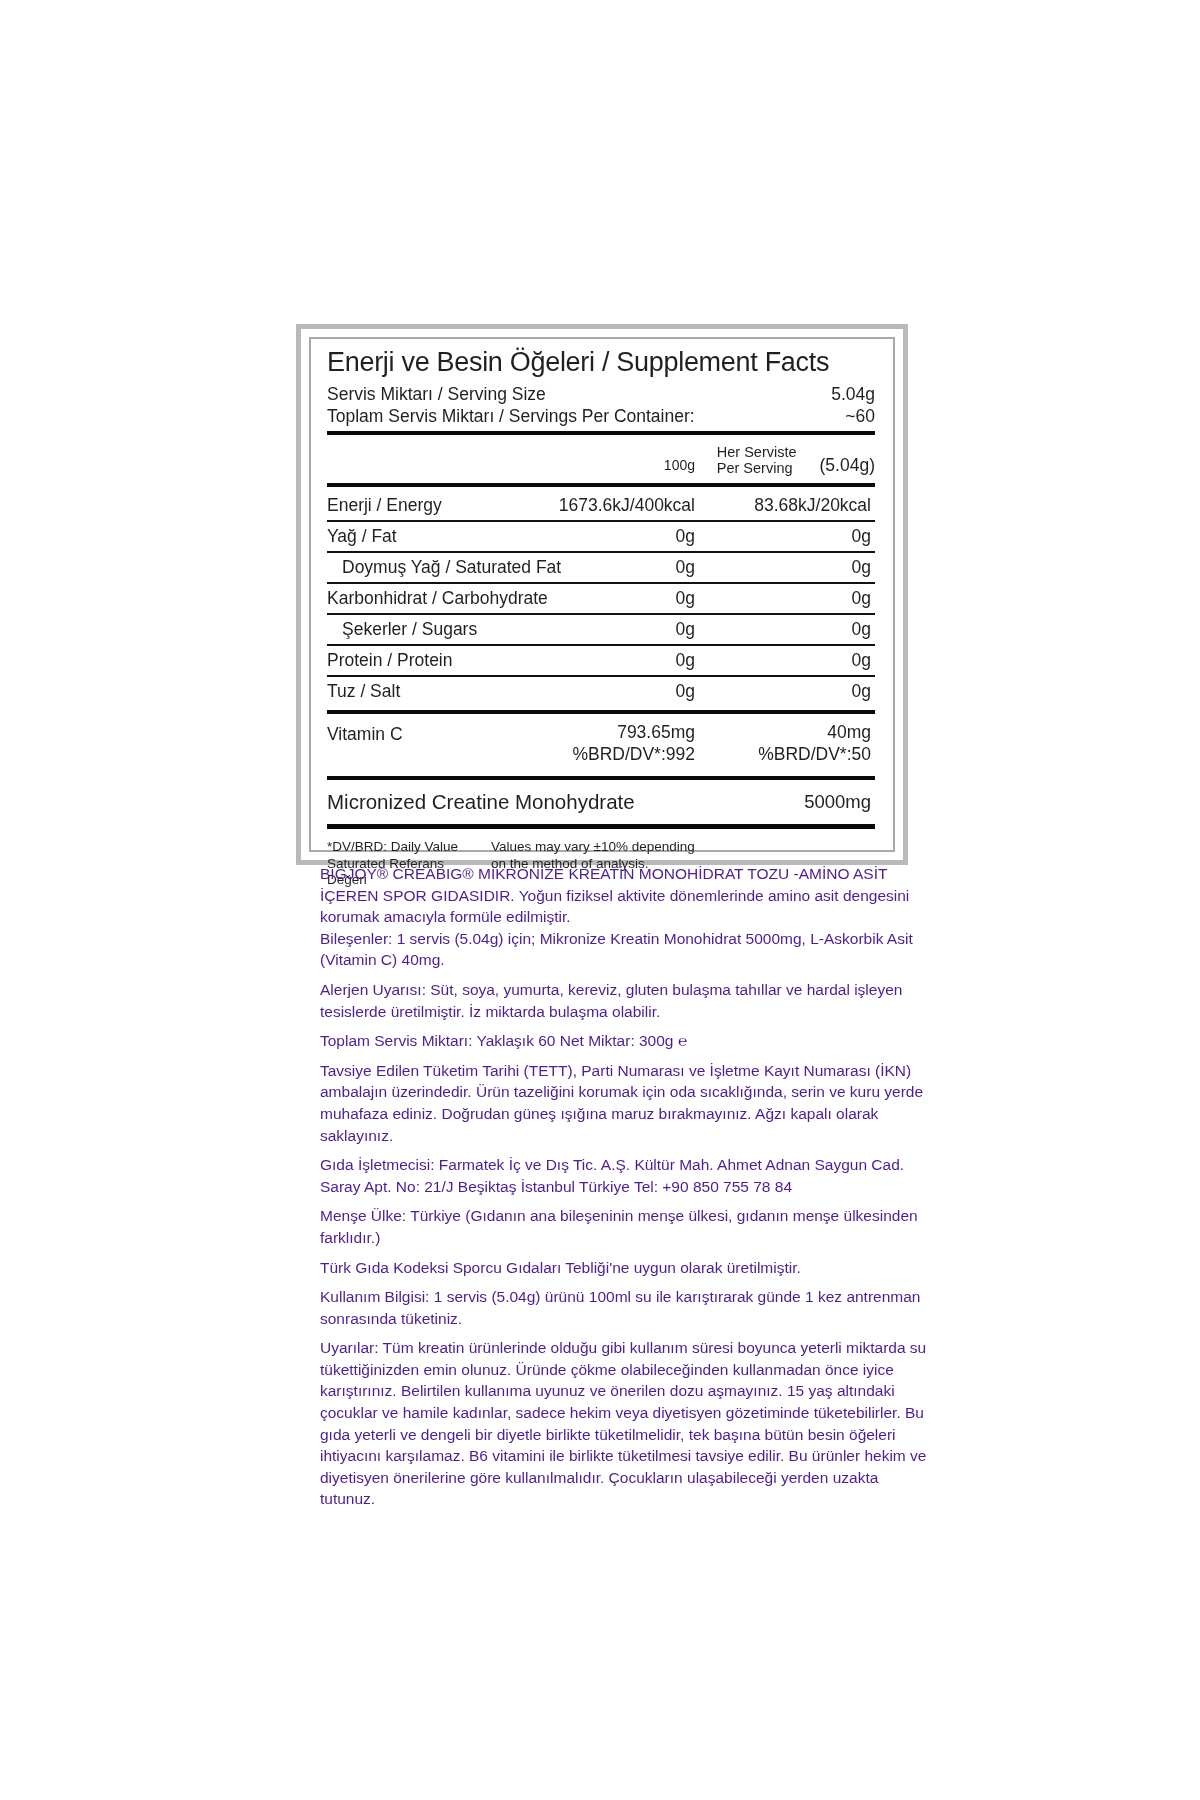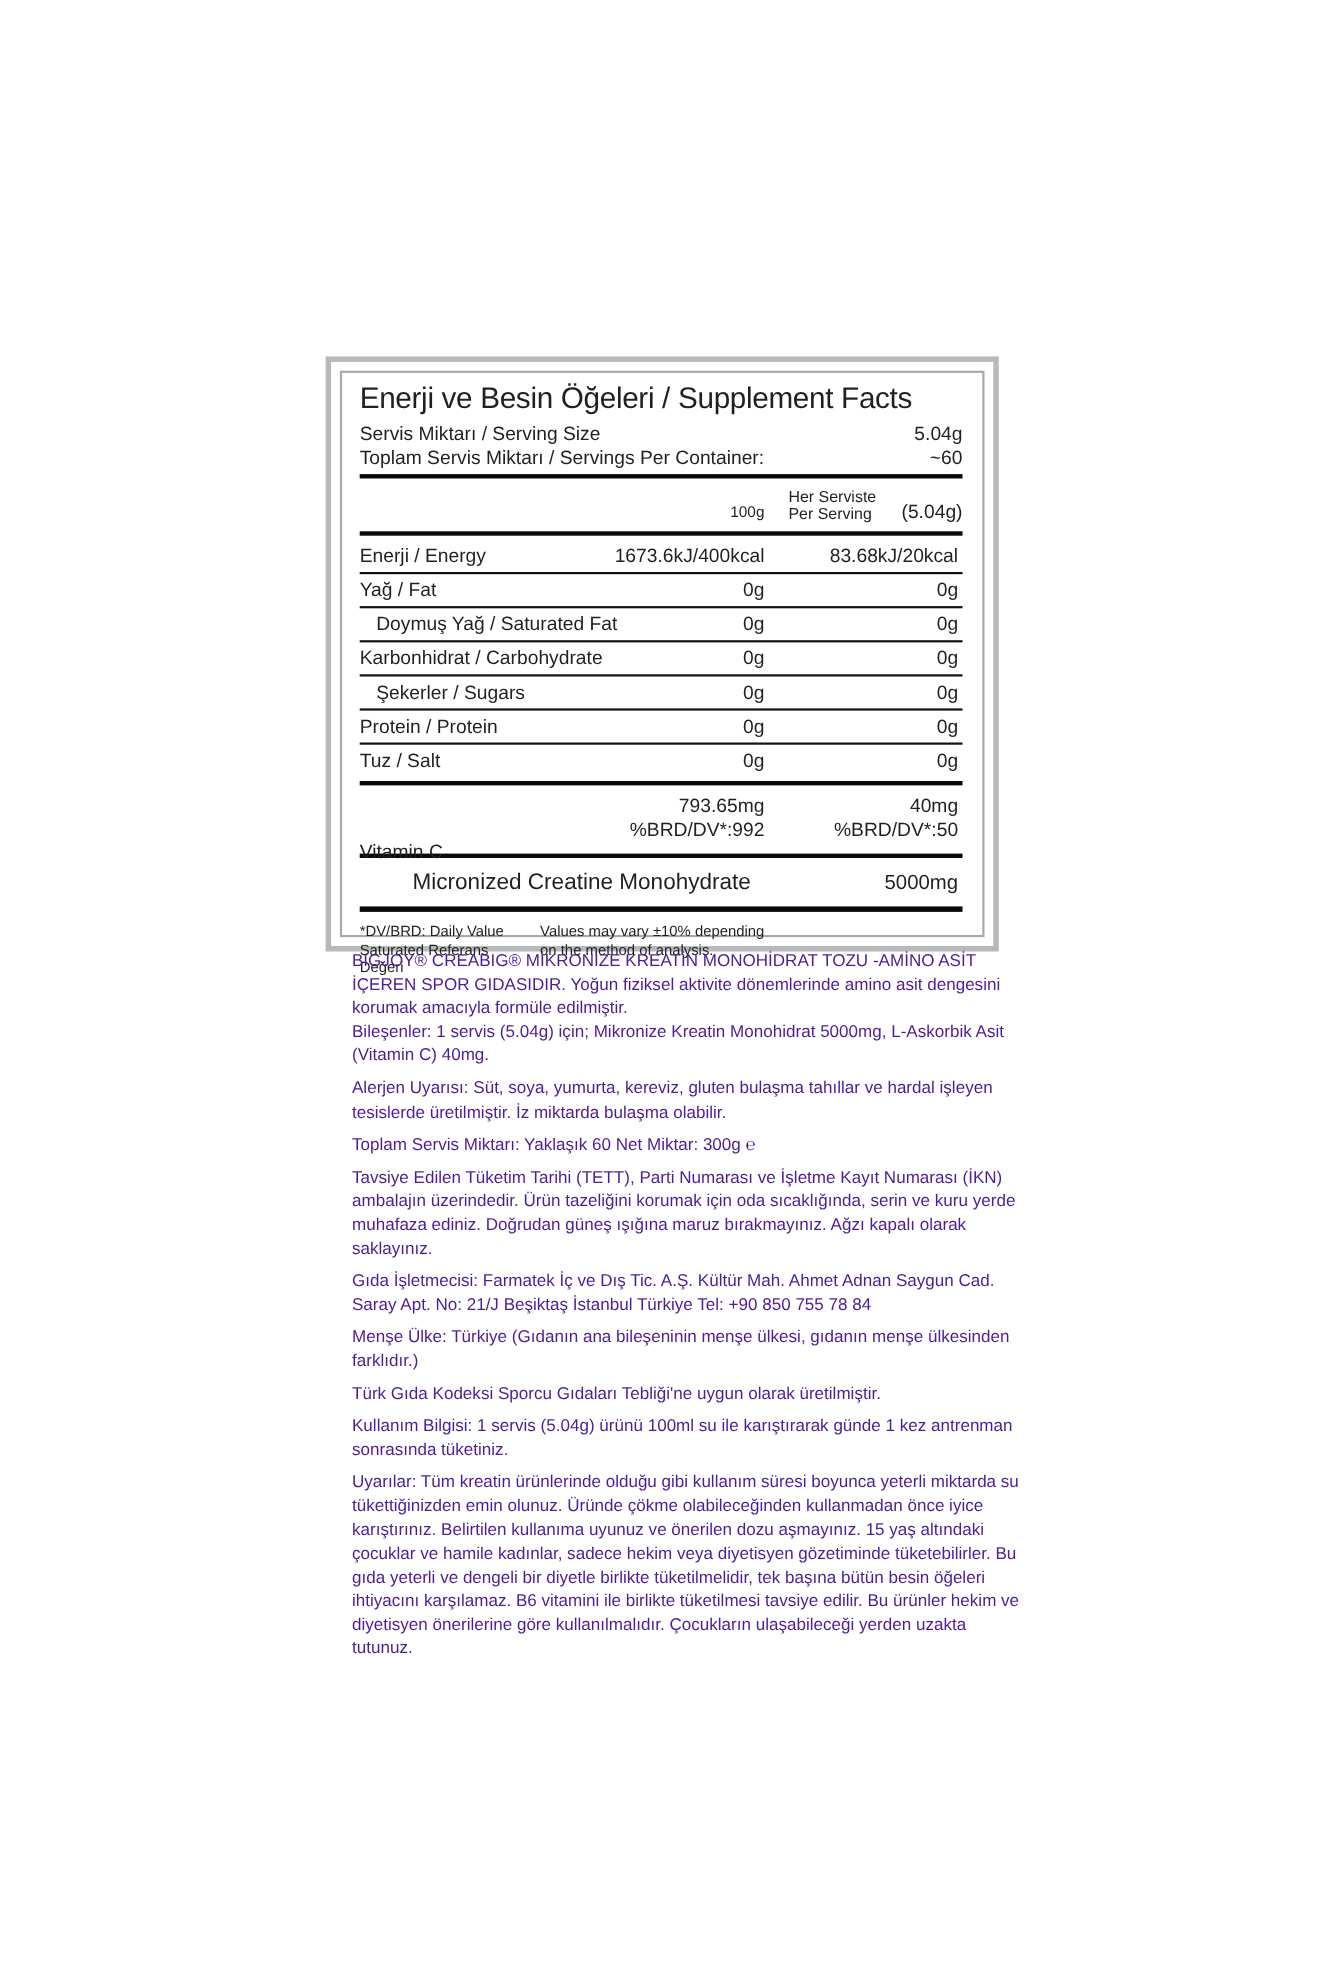--- a/index.html
+++ b/index.html
@@ -45,28 +45,28 @@
     position:relative;height:29px;display:flex;align-items:center;
     font-size:17.5px;border-bottom:2px solid #111;white-space:nowrap;
   }
   .nut-row.last{border-bottom:none;}
   .nut-row.indent{padding-left:15px;}
   .nut-row .v1{position:absolute;right:180px;}
   .nut-row .v2{position:absolute;right:4px;}
   .vit-row{
     position:relative;height:54px;font-size:17.5px;line-height:22px;
   }
-  .vit-row .vlabel{position:absolute;left:0;top:5px;margin-top:40px;}
+  .vit-row .vlabel{position:absolute;left:0;top:5px;}
   .vit-row .l1{position:absolute;top:3px;width:100%;height:22px;}
   .vit-row .l2{position:absolute;top:25px;width:100%;height:22px;}
   .vit-row .v1{position:absolute;right:180px;}
   .vit-row .v2{position:absolute;right:4px;}
   .crea-row{
     position:relative;height:36px;display:flex;align-items:center;
-    font-size:20.5px;white-space:nowrap;margin-left:48px;
+    font-size:20.5px;white-space:nowrap;
   }
   .crea-row .cval{position:absolute;right:4px;font-size:18.5px;}
   .bar.thick{height:5px;}
   .foot-row{
     display:grid;grid-template-columns:164px 217px 1fr;
     font-size:13.5px;line-height:16.5px;
     padding:6px 0 2px 0;
   }
   .foot-row .fc{padding-right:8px;}
   

